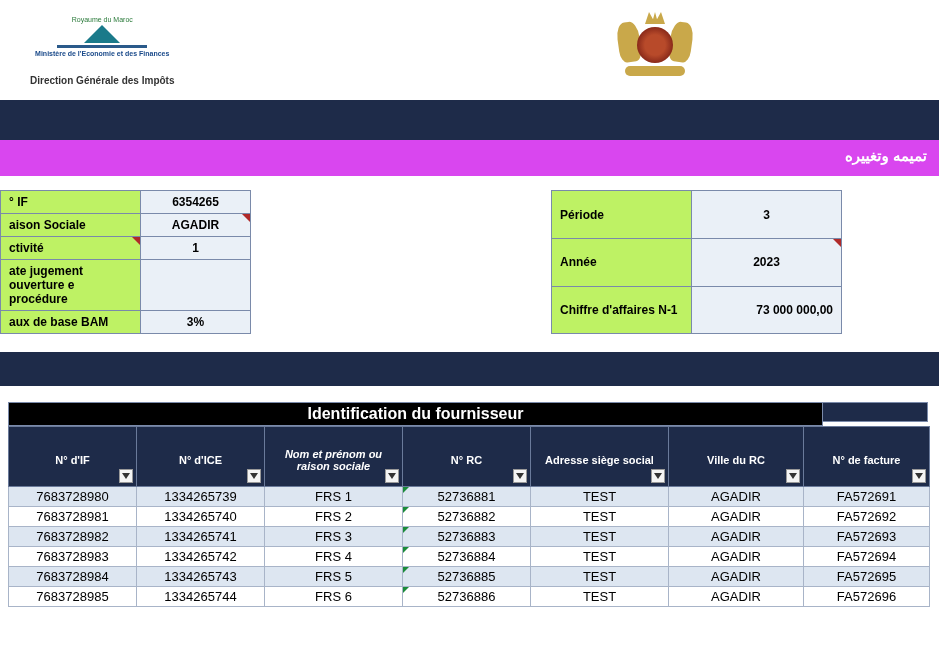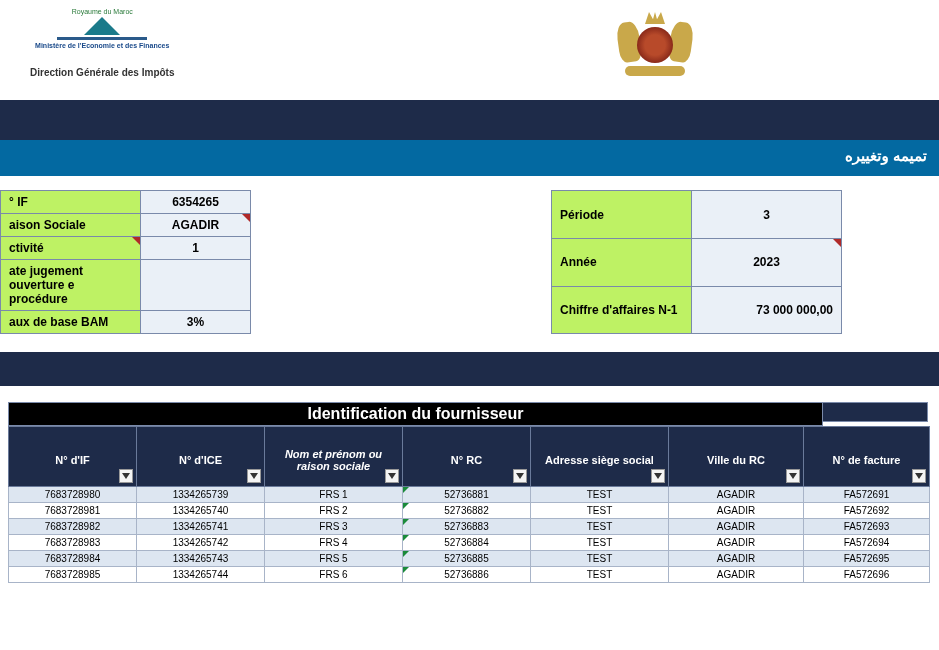--- a/index.html
+++ b/index.html
@@ -11,21 +11,21 @@
     overflow: hidden;
   }
   .header-area {
     height: 100px;
     position: relative;
     padding: 8px 20px;
   }
   .logo-left {
     position: absolute;
     left: 30px;
-    top: 8px;
+    top: 16px;
     text-align: center;
   }
   .logo-text-top {
     font-size: 7px;
     color: #2a7a3a;
     text-align: center;
   }
   .logo-triangle {
     width: 0; height: 0;
     border-left: 18px solid transparent;
@@ -85,21 +85,21 @@
     width: 60px; height: 10px;
     background: #c9a84a;
     bottom: 4px; left: 5px;
     border-radius: 5px;
   }
   .band-dark {
     background: #1e2b49;
     height: 40px;
   }
   .band-title {
-    background: #0369a1;
+    background: #d946ef;
     color: #fff;
     text-align: right;
     padding: 6px 12px 10px;
     font-weight: bold;
     font-size: 15px;
     line-height: 1.35;
   }
   .info-section {
     padding: 14px 0 18px;
     display: flex;
@@ -176,21 +176,21 @@
     text-align: center;
     padding: 14px 6px 8px;
     border: 1px solid #6a7a9a;
     position: relative;
     height: 60px;
     vertical-align: middle;
   }
   .grid td {
     border: 1px solid #a8b4c8;
     padding: 2px 6px;
-    font-size: 10px;
+    font-size: 13px;
     text-align: center;
     height: 16px;
     position: relative;
   }
   .grid tbody tr:nth-child(odd) td { background: #dde6f1; }
   .grid tbody tr:nth-child(even) td { background: #fff; }
   .filter-btn {
     position: absolute;
     bottom: 3px;
     right: 3px;

